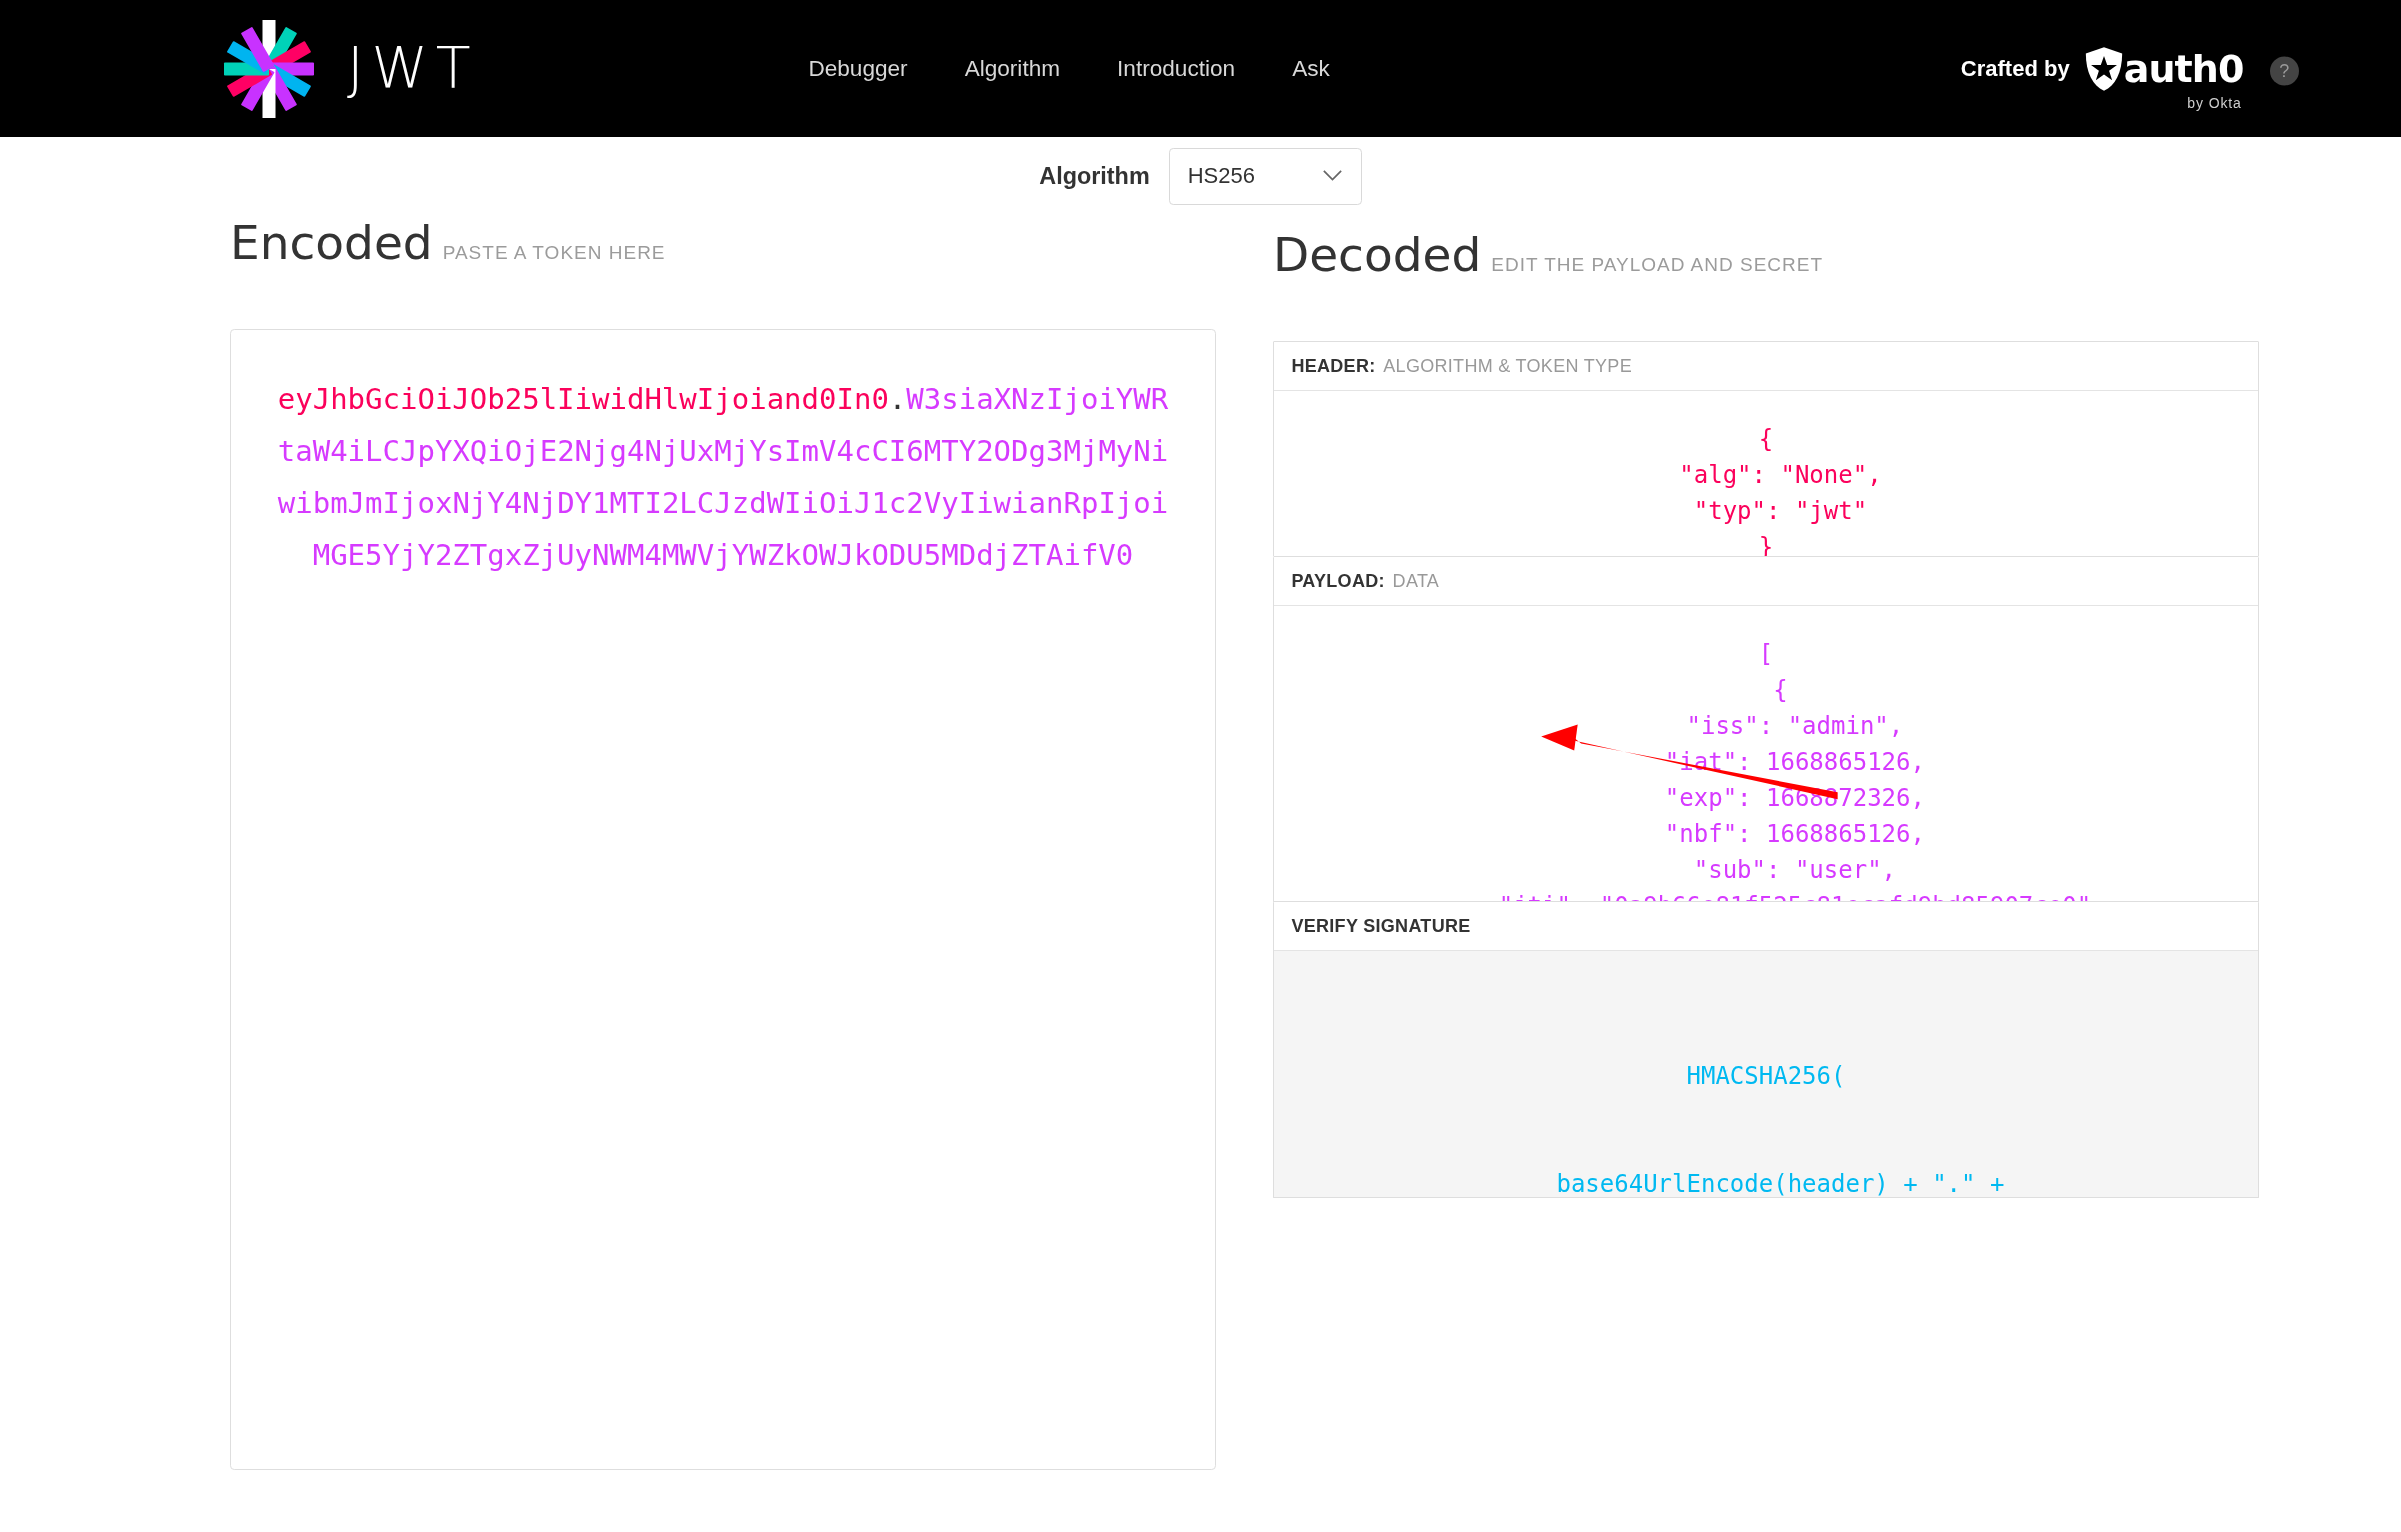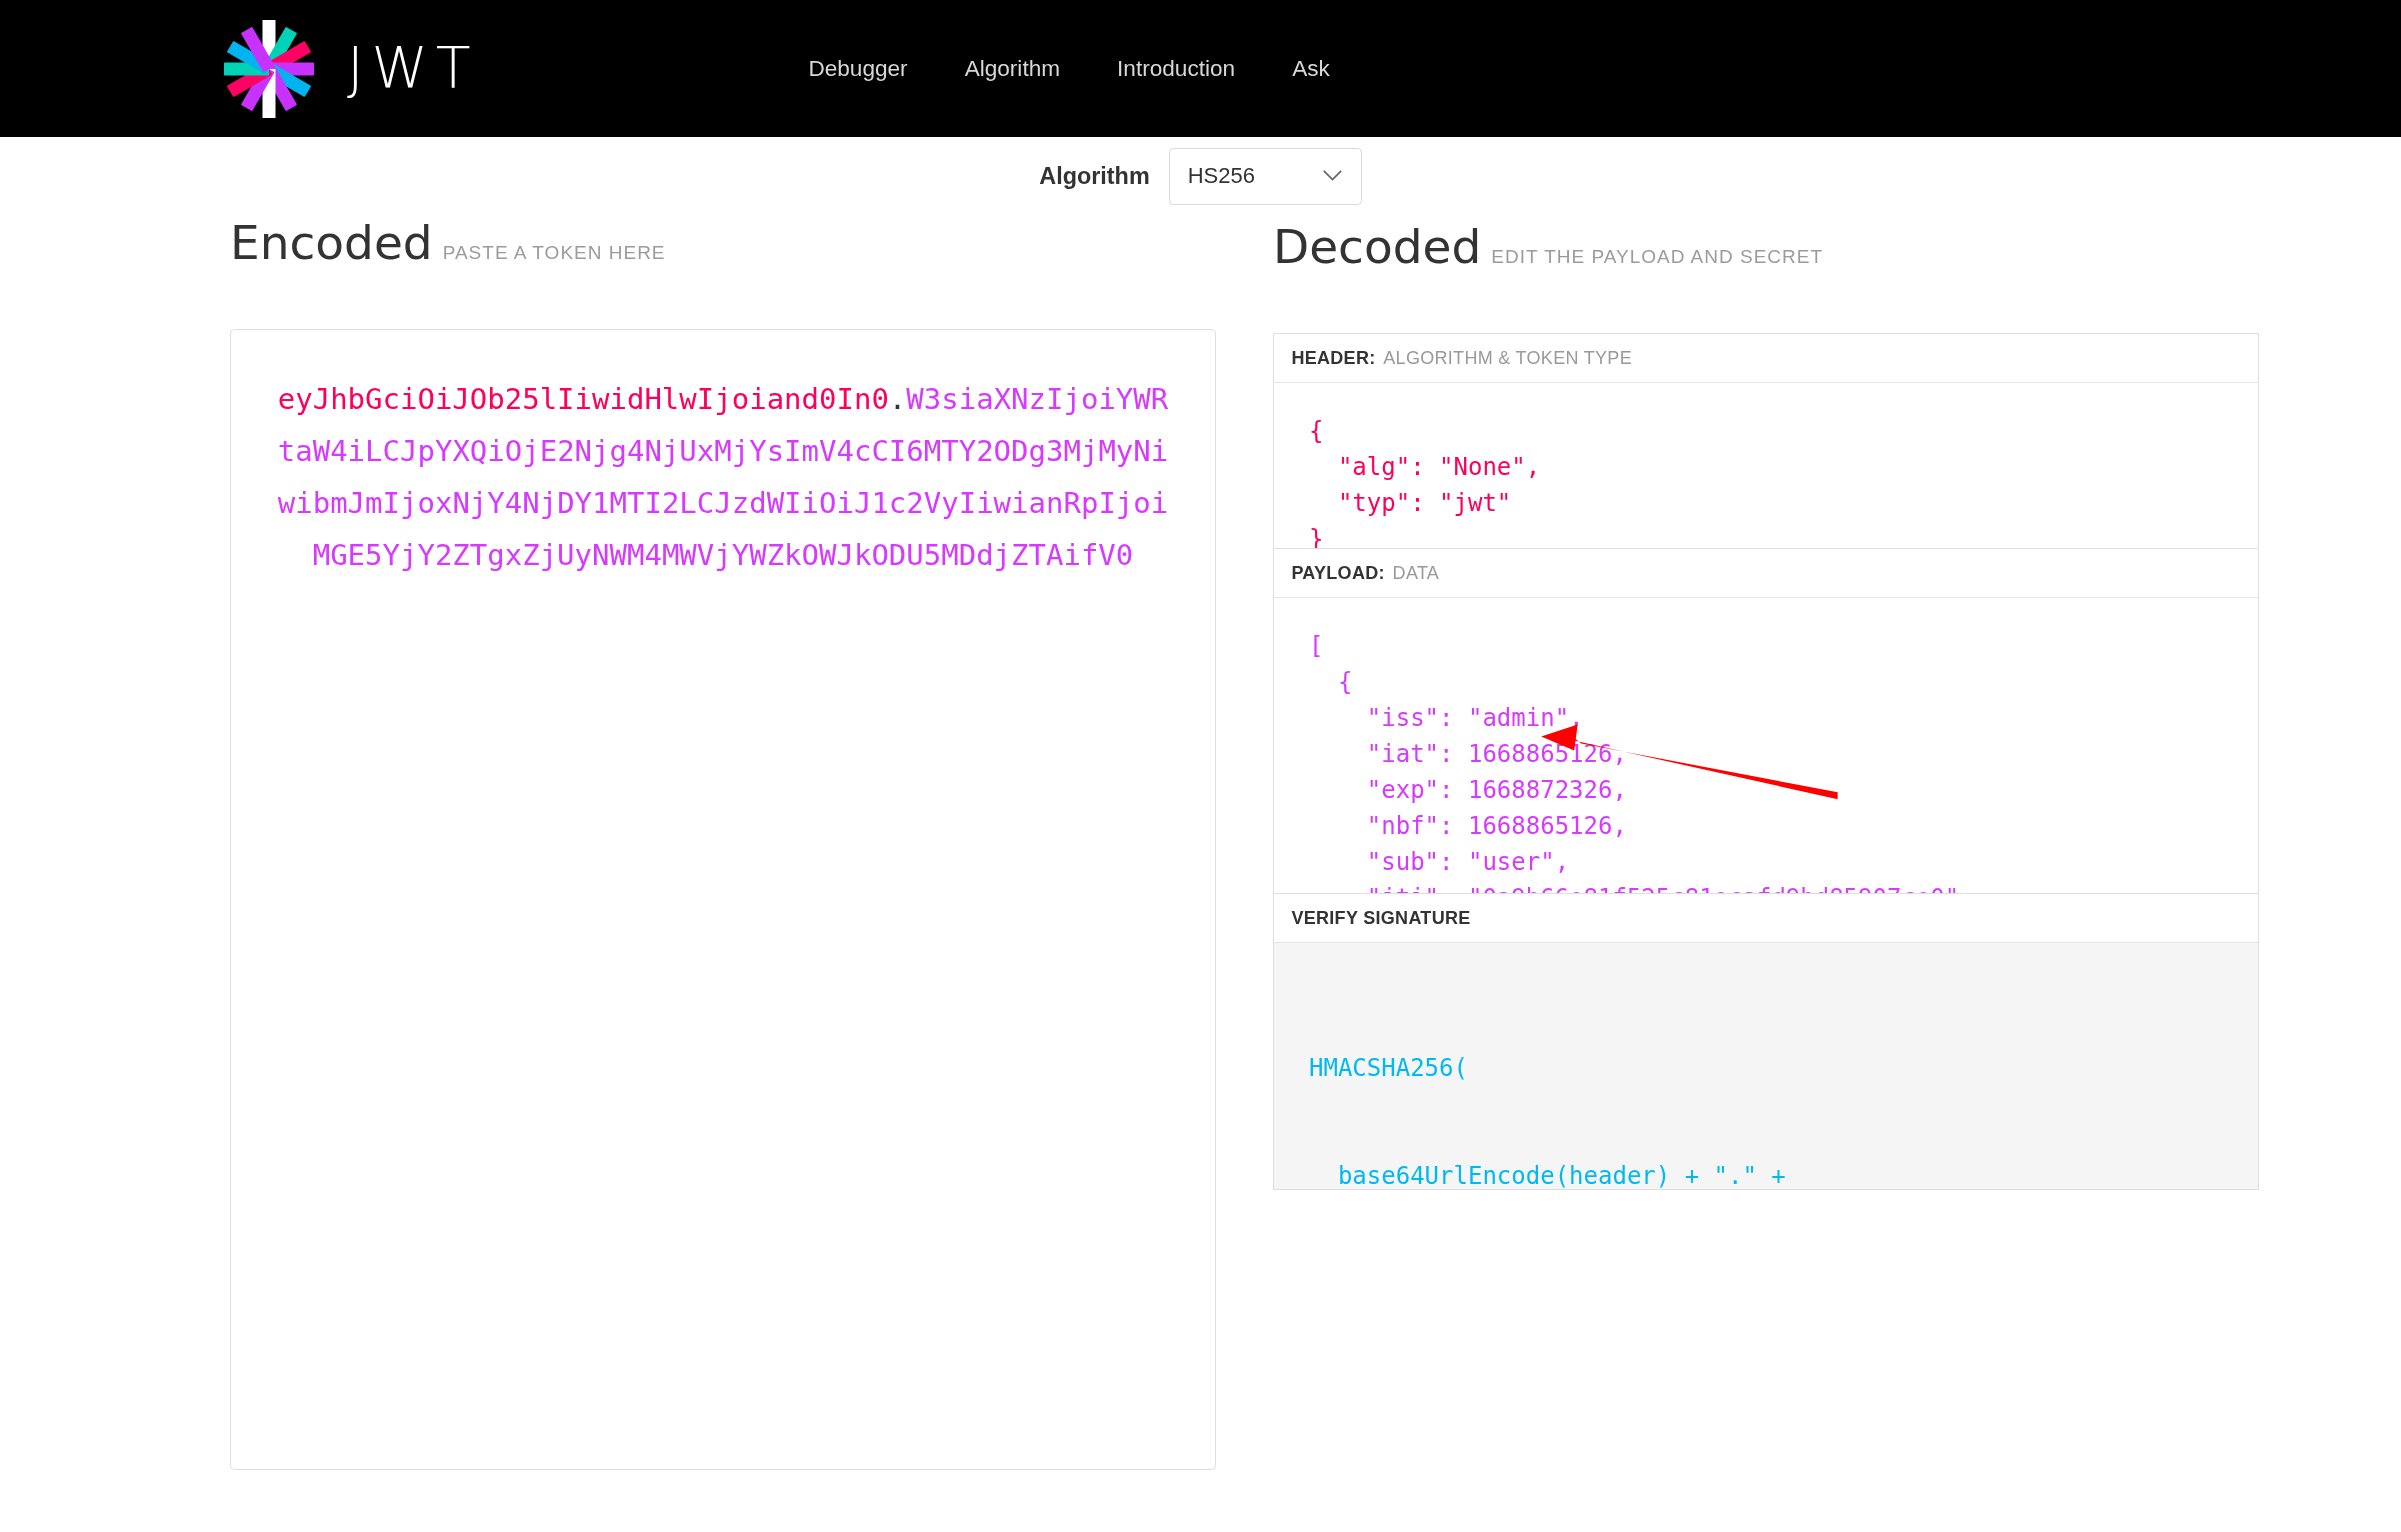--- a/index.html
+++ b/index.html
@@ -153,21 +153,21 @@
   .algo-select .value { font-size: 22px; color: #333333; }
   .chev { width: 19px; height: 11.3px; }
 
   
   .main {
     position: relative;
     width: 2401px;
     padding: 0 0 0 0;
   }
   .col-encoded { position: absolute; left: 230px;  top: 0;   width: 986px; }
-  .col-decoded { position: absolute; left: 1273px; top: 4px;   width: 940px; }
+  .col-decoded { position: absolute; left: 1273px; top: 12px;   width: 940px; text-align: center; }
 
   .sec-head {
     display: flex;
     align-items: baseline;
     gap: 10px;
     height: 75px;
   }
   .sec-title {
     font-size: 47px;
     color: #333333;
@@ -284,20 +284,32 @@
     <div class="logo-word">JWT</div>
   </div>
 
   <div class="nav-links">
     <a href="#">Debugger</a>
     <a href="#">Algorithm</a>
     <a href="#">Introduction</a>
     <a href="#">Ask</a>
   </div>
 
+  <div class="crafted">
+    <span class="crafted-label">Crafted by</span>
+    <div class="auth0-lockup">
+      <svg class="auth0-shield" viewBox="0 0 46 52">
+        <path d="M23 1 L44 8 C44 30 36 45 23 51 C10 45 2 30 2 8 Z" fill="#ffffff"></path>
+        <path d="M23 11 L26.7 21.5 L38 21.5 L28.9 28 L32.4 39 L23 32.3 L13.6 39 L17.1 28 L8 21.5 L19.3 21.5 Z" fill="#000000"></path>
+      </svg>
+      <span class="auth0-word">auth0</span>
+      <span class="by-okta">by Okta</span>
+    </div>
+    <div class="help-badge">?</div>
+  </div>
 </div>
 
 <div class="algo-row">
   <span class="algo-label">Algorithm</span>
   <div class="algo-select">
     <span class="value">HS256</span>
     <svg class="chev" viewBox="0 0 22 13">
       <path d="M1 1 L11 11 L21 1" stroke="#666666" stroke-width="2" fill="none"></path>
     </svg>
   </div>

